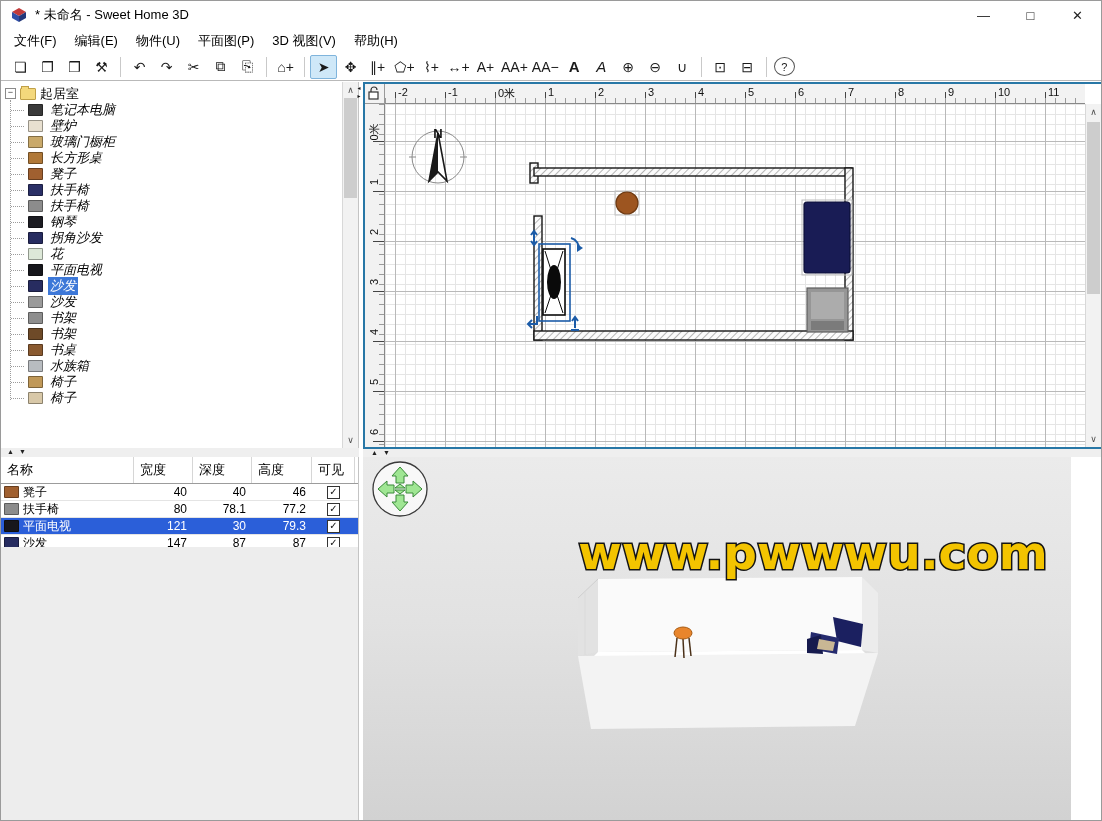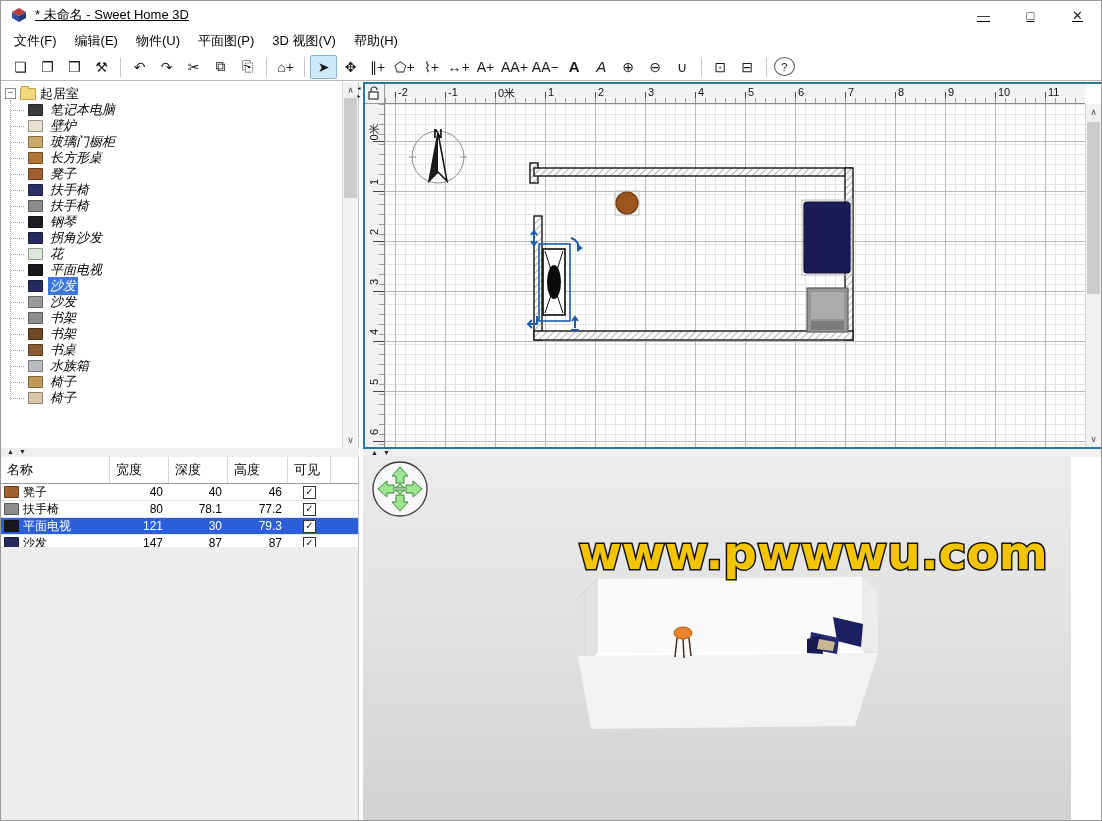--- a/index.html
+++ b/index.html
@@ -1,19 +1,19 @@
 <!DOCTYPE html>
 <html><head>
 <meta charset="utf-8">
 <style>
   html,body{margin:0;padding:0;background:#888;}
   .app{position:relative;width:1102px;height:821px;background:#FFF;
        font-family:"Liberation Sans",sans-serif;overflow:hidden;border:1px solid #9A9A9A;box-sizing:border-box;}
   
-  .titlebar{position:absolute;left:0;top:0;width:100%;height:28px;display:flex;align-items:center;background:#FFF;text-decoration:underline;}
+  .titlebar{position:absolute;left:0;top:0;width:100%;height:28px;display:flex;align-items:center;background:#FFF;}
   .logo{width:16px;height:16px;margin:0 8px 0 10px;flex:0 0 auto;}
   .title-text{font-size:13px;color:#000;}
   .win-controls{margin-left:auto;display:flex;height:28px;}
   .win-btn{width:47px;height:28px;display:flex;align-items:center;justify-content:center;font-size:13px;color:#222;}
   
   .menubar{position:absolute;top:28px;left:0;width:100%;height:24px;display:flex;align-items:center;padding-left:4px;background:#FFF;}
   .menu-item{padding:3px 9px;font-size:13px;color:#000;}
   
   .toolbar{position:absolute;top:52px;left:0;width:100%;height:28px;display:flex;align-items:center;
            padding-left:6px;background:#FFF;border-bottom:1px solid #B9B9B9;box-sizing:border-box;}
@@ -46,21 +46,21 @@
   .cat-sb{right:0;top:0;width:16px;height:366px;}
   
   .hdiv{position:absolute;background:#EFEFEF;font-size:7px;color:#222;}
   .hdiv span{position:absolute;top:0;line-height:8px;}
   
   .furn-table{position:absolute;left:0;top:375px;width:358px;background:#FFF;border-right:1px solid #C4C4C4;box-sizing:border-box;}
   .ft-header{display:flex;height:26px;border-bottom:1px solid #9C9C9C;}
   .ft-hcell{display:flex;align-items:center;padding-left:6px;font-size:13px;border-right:1px solid #D6D6D6;box-sizing:border-box;}
   .ft-row{display:flex;height:16px;align-items:center;border-bottom:1px solid #E4E4E4;font-size:12px;}
   .ft-row.selected{background:#2B5FD9;color:#FFF;}
-  .c0{width:109px;}.c1{width:59px;}.c2{width:59px;}.c3{width:60px;}.c4{width:43px;}
+  .c0{width:133px;}.c1{width:59px;}.c2{width:59px;}.c3{width:60px;}.c4{width:43px;}
   .ft-name{display:flex;align-items:center;gap:4px;padding-left:3px;box-sizing:border-box;}
   .ft-num{text-align:right;padding-right:6px;box-sizing:border-box;}
   .ft-vis{display:flex;align-items:center;justify-content:center;box-sizing:border-box;}
   .checkbox{width:11px;height:11px;border:1.5px solid #333;background:#FFF;color:#111;font-size:10px;line-height:10px;text-align:center;}
   .left-empty{position:absolute;left:0;top:465px;width:358px;bottom:0;background:#EDEDED;border-right:1px solid #C4C4C4;box-sizing:border-box;}
   
   .vsplit{position:absolute;left:354px;top:2px;width:8px;font-size:6px;color:#111;line-height:8px;text-align:center;}
   
   .plan{position:absolute;left:362px;top:0;width:740px;height:367px;border:2px solid #2877A6;background:#FFF;box-sizing:border-box;}
   .plan-corner{position:absolute;left:0;top:0;width:20px;height:20px;background:#F2F2F2;border-right:1px solid #999;border-bottom:1px solid #999;box-sizing:border-box;}

